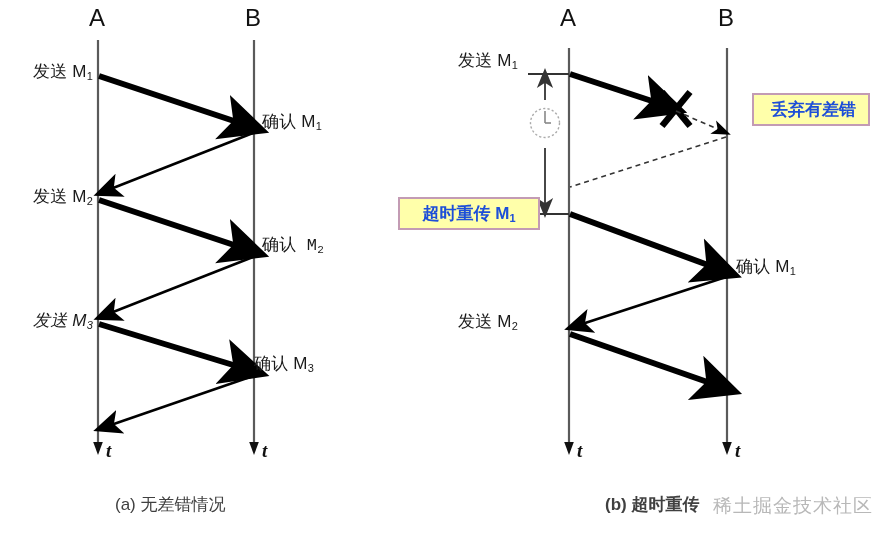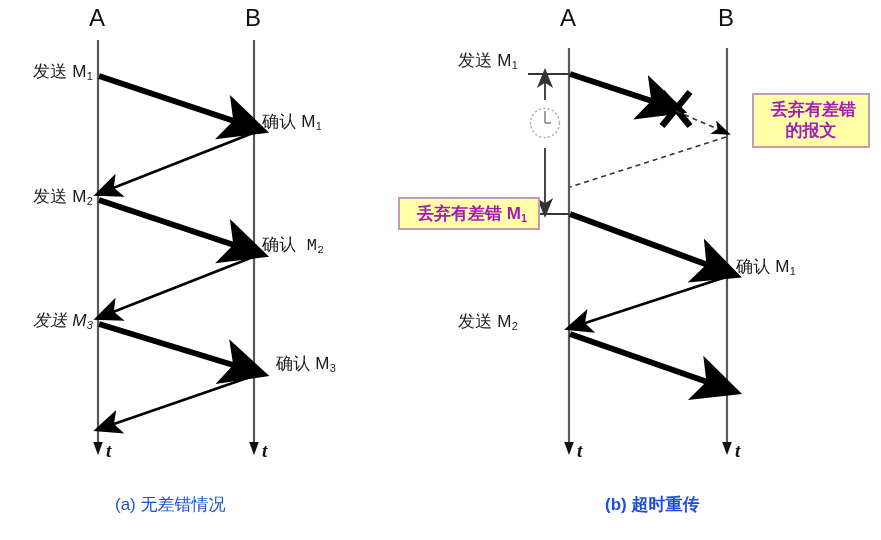--- a/index.html
+++ b/index.html
@@ -61,41 +61,41 @@
     font-style: italic;
     font-weight: bold;
     font-size: 19px;
     color: #111111;
     line-height: 1;
   }
   .callout {
     position: absolute;
     background: #ffffaa;
     border: 2px solid #c39bb4;
-    color: #a21caf;
+    color: #1d4ed8;
     font-family: "Liberation Sans", "DejaVu Sans", sans-serif;
     font-size: 17px;
     font-weight: bold;
     text-align: center;
     line-height: 1.25;
     padding: 4px 17px;
     box-sizing: border-box;
     white-space: nowrap;
   }
   .callout sub {
     font-size: 11px;
     vertical-align: baseline;
     position: relative;
     top: 3px;
   }
   .caption {
     position: absolute;
     font-family: "Liberation Sans", "DejaVu Sans", sans-serif;
     font-size: 17px;
-    color: #1d4ed8;
+    color: #404040;
     white-space: nowrap;
     line-height: 1;
   }
   .caption-b {
     font-weight: bold;
     text-align: right;
   }
   .watermark {
     position: absolute;
     font-family: "Liberation Sans", "DejaVu Sans", sans-serif;
@@ -218,40 +218,40 @@
   <div class="lbl right-align" style="left:0px; top:63px; width:93px;"><span>发送 M</span><sub>1</sub></div>
 
   <div class="lbl right-align" style="left:0px; top:188px; width:93px;"><span>发送 M</span><sub>2</sub></div>
 
   <div class="lbl right-align" style="left:0px; top:312px; width:93px;font-style:italic;"><span>发送 M</span><sub>3</sub></div>
 
   <div class="lbl" style="left:262px; top:113px;"><span>确认 M</span><sub>1</sub></div>
 
   <div class="lbl" style="left:262px; top:237px;font-family:Liberation Mono, monospace;"><span>确认 M</span><sub>2</sub></div>
 
-  <div class="lbl" style="left:276px; top:355px;"><span>确认 M</span><sub>3</sub></div>
+  <div class="lbl" style="left:254px; top:355px;"><span>确认 M</span><sub>3</sub></div>
 
   <div class="t-label" style="left:106px; top:441px;">t</div>
   <div class="t-label" style="left:262px; top:441px;">t</div>
 
   <div class="node-label" style="left:560px; top:6px;">A</div>
   <div class="node-label" style="left:718px; top:6px;">B</div>
 
   <div class="lbl right-align" style="left:400px; top:52px; width:118px;"><span>发送 M</span><sub>1</sub></div>
 
   <div class="lbl right-align" style="left:400px; top:313px; width:118px;"><span>发送 M</span><sub>2</sub></div>
 
   <div class="lbl" style="left:736px; top:258px;"><span>确认 M</span><sub>1</sub></div>
 
-  <div class="callout" style="left:398px; top:197px; width:142px;"><span>丢弃有差错 M</span><sub>1</sub></div>
+  <div class="callout" style="left:398px; top:197px; width:142px;"><span>超时重传 M</span><sub>1</sub></div>
 
   <div class="callout" style="left:752px; top:93px; width:118px;">
     <div>丢弃有差错</div>
-    <div>的报文</div>
   </div>
 
   <div class="t-label" style="left:577px; top:441px;">t</div>
   <div class="t-label" style="left:735px; top:441px;">t</div>
 
   <div class="caption" style="left:115px; top:496px;">(a) 无差错情况</div>
   <div class="caption caption-b" style="left:605px; top:496px;">(b) 超时重传</div>
+  <div class="watermark" style="left:713px; top:496px;">稀土掘金技术社区</div>
 
 </div>
 
 </body></html>

